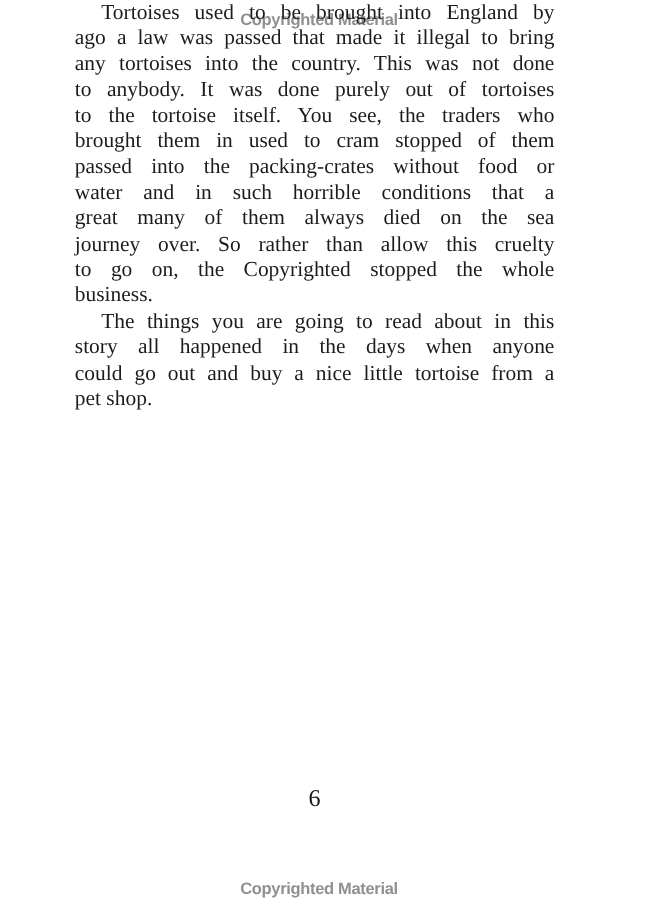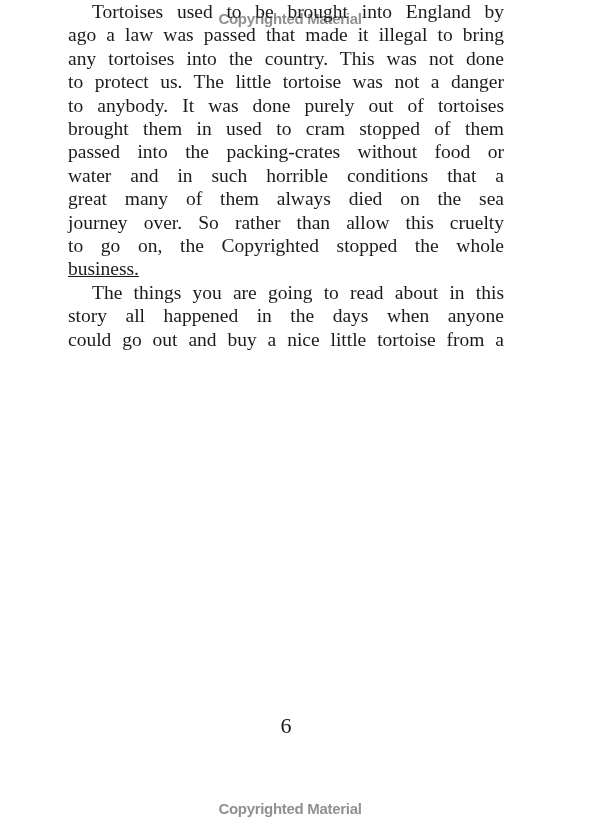--- a/index.html
+++ b/index.html
@@ -34,21 +34,21 @@
     z-index: 2;
   }
   .line {
     font-size: 19.5px;
     line-height: 23.4px;
     color: #1b1b1b;
     text-align: justify;
     text-align-last: justify;
   }
   .line.indent { text-indent: 24px; }
-  .line.parlast { text-align-last: left; text-decoration: underline; }
+  .line.parlast { text-align-last: left; }
   .folio {
     position: absolute;
     top: 713px;
     left: 68px;
     width: 436px;
     text-align: center;
     font-size: 22px;
     line-height: 26px;
     color: #1b1b1b;
     z-index: 2;
@@ -58,31 +58,32 @@
 <body>
 
 <div class="page">
 
   <div class="wm wm-top">Copyrighted Material</div>
 
   <div class="text-block">
     <div class="line indent">Tortoises used to be brought into England by</div>
     <div class="line">ago a law was passed that made it illegal to bring</div>
     <div class="line">any tortoises into the country. This was not done</div>
-    <div class="line">to protect us. The little tortoise was not a danger</div>
     <div class="line">to anybody. It was done purely out of tortoises</div>
+    <div class="line">to the tortoise itself. You see, the traders who</div>
     <div class="line">brought them in used to cram stopped of them</div>
     <div class="line">passed into the packing-crates without food or</div>
     <div class="line">water and in such horrible conditions that a</div>
     <div class="line">great many of them always died on the sea</div>
     <div class="line">journey over. So rather than allow this cruelty</div>
     <div class="line">to go on, the Copyrighted stopped the whole</div>
     <div class="line parlast">business.</div>
     <div class="line indent">The things you are going to read about in this</div>
     <div class="line">story all happened in the days when anyone</div>
     <div class="line">could go out and buy a nice little tortoise from a</div>
+    <div class="line parlast">pet shop.</div>
   </div>
 
   <div class="folio">6</div>
 
   <div class="wm wm-bottom">Copyrighted Material</div>
 
 </div>
 
 </body></html>

